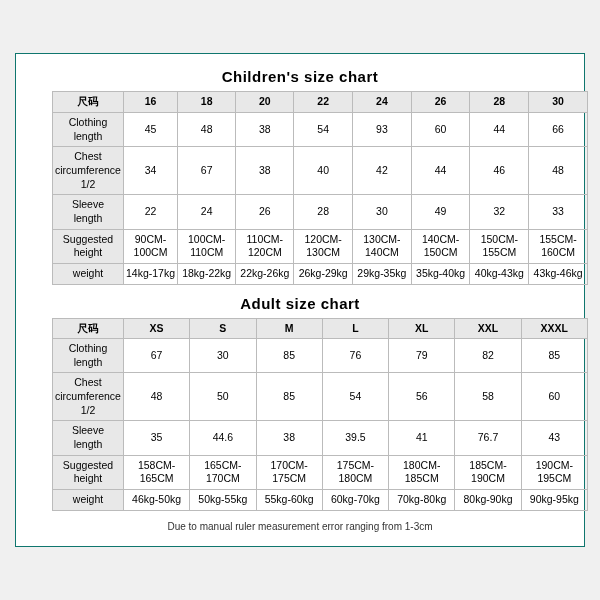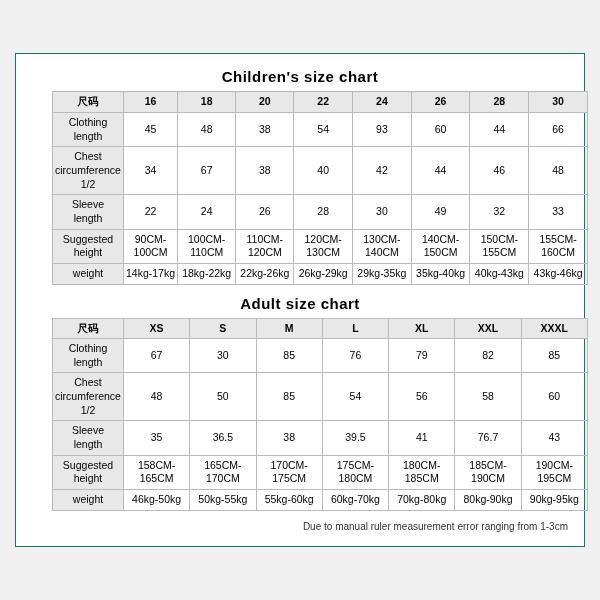--- a/index.html
+++ b/index.html
@@ -42,21 +42,21 @@
     th {
       background: #e8e8e8;
       font-weight: bold;
     }
     .row-header {
       background: #e8e8e8;
       font-weight: normal;
       text-align: center;
     }
     .note {
-      text-align: right;
+      text-align: center;
       font-size: 10px;
       color: #333;
       margin-top: 4px;
     }
   </style>
 </head>
 <body>
 
 <div class="container">
 
@@ -175,21 +175,21 @@
           <td>85</td>
           <td>54</td>
           <td>56</td>
           <td>58</td>
           <td>60</td>
         </tr>
         <tr>
           <td class="row-header" style="white-space: pre-line;">Sleeve
 length</td>
           <td>35</td>
-          <td>36.5</td>
+          <td>44.6</td>
           <td>38</td>
           <td>39.5</td>
           <td>41</td>
           <td>76.7</td>
           <td>43</td>
         </tr>
         <tr>
           <td class="row-header" style="white-space: pre-line;">Suggested
 height</td>
           <td>158CM-165CM</td>

